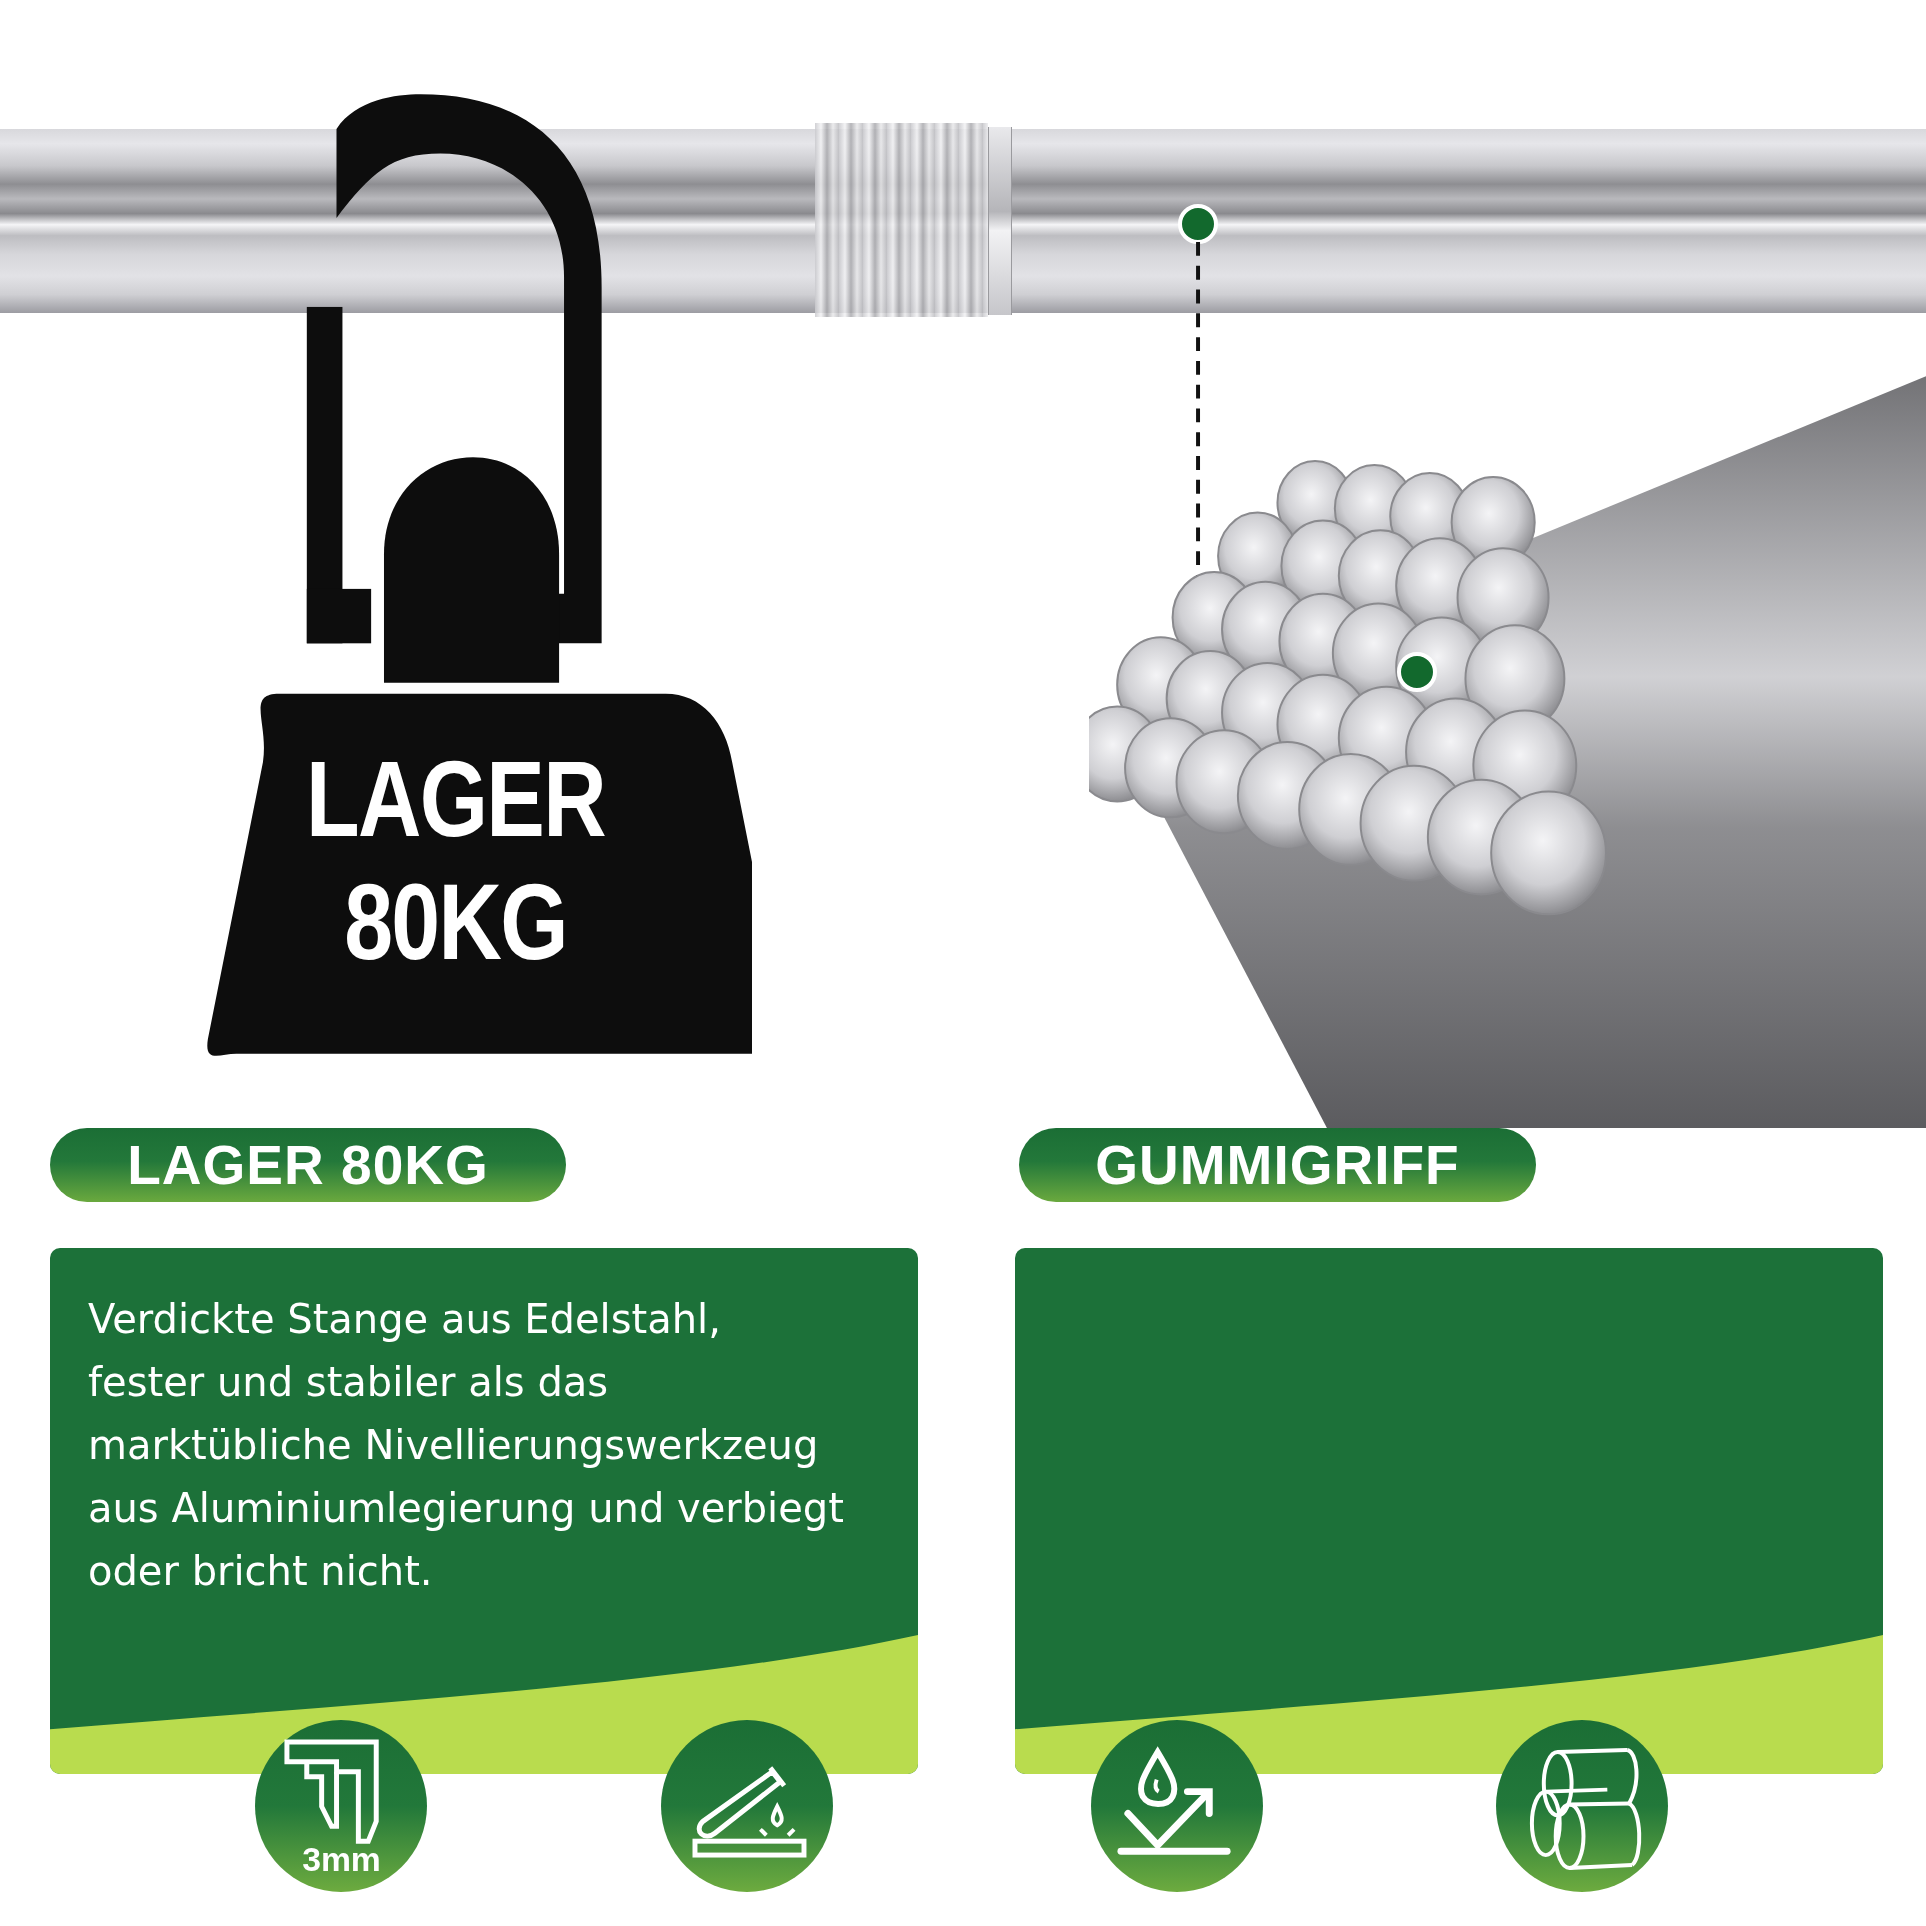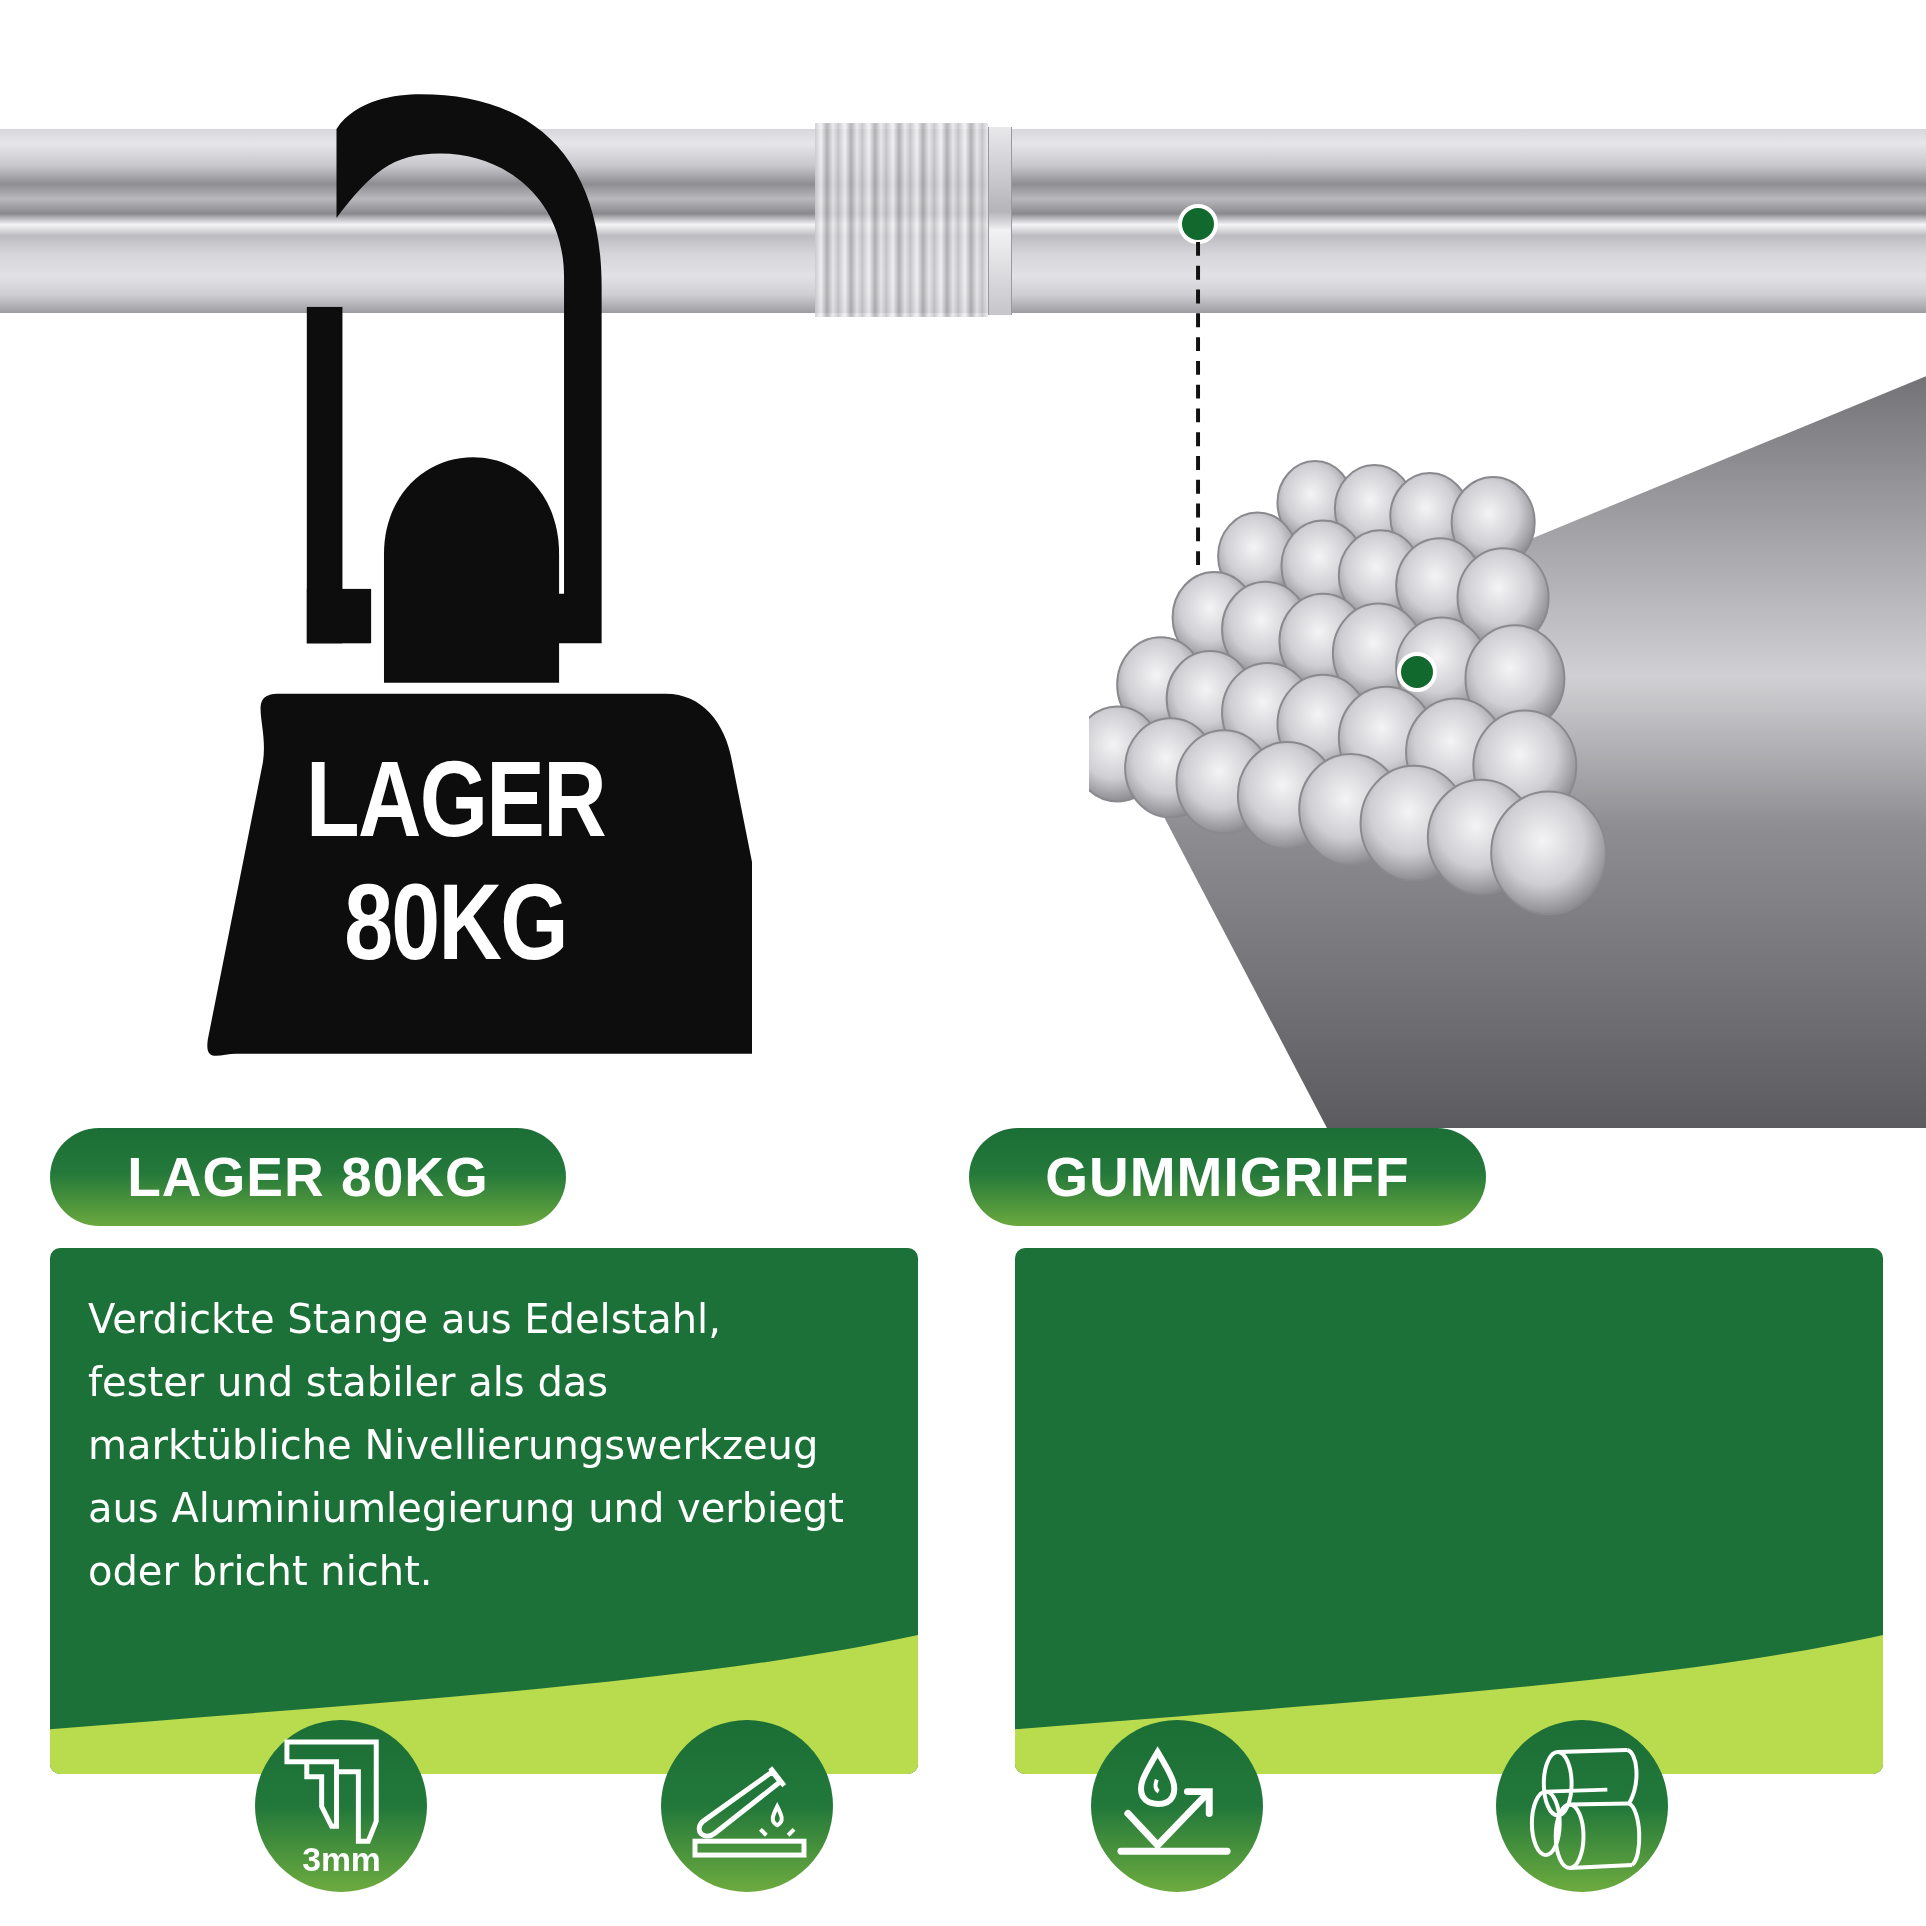--- a/index.html
+++ b/index.html
@@ -16,21 +16,21 @@
     background: repeating-linear-gradient(to right,
       #c9c9cd 0px, #f2f2f4 6px, #a8a8ac 12px, #e8e8ea 18px, #bcbcc0 24px);
     opacity:.85;
   }
   .rod-sleeve {
     left:988px; top:127px; width:22px; height:188px;
     background: linear-gradient(to bottom, #e9e9ec, #b5b5b9 45%, #f2f2f4 55%, #c6c6ca);
     border-left:1px solid #9a9a9e; border-right:1px solid #9a9a9e;
   }
   .pill {
-    height:98px; border-radius:50px;
+    height:74px; border-radius:50px;
     background: linear-gradient(to bottom, #1b6e35 0%, #23783a 45%, #6aa93e 100%);
     color:#fff; font-family:"Liberation Sans", sans-serif; font-weight:bold;
     font-size:55px; display:flex; align-items:center; justify-content:center;
     letter-spacing:1px;
   }
   .box {
     width:868px; height:526px; border-radius:10px; overflow:hidden;
     background:#1c7139;
   }
   .box .wave { position:absolute; left:0; bottom:0; width:100%; height:139px; }
@@ -139,21 +139,21 @@
   <svg class="wave" viewBox="0 0 877 140" preserveAspectRatio="none">
     <path d="M0 95 C 300 70, 650 50, 877 0 L 877 140 L 0 140 Z" fill="#b9dc4e"></path>
   </svg>
   <div class="box-text">Verdickte Stange aus Edelstahl,
 fester und stabiler als das
 marktübliche Nivellierungswerkzeug
 aus Aluminiumlegierung und verbiegt
 oder bricht nicht.</div>
 </div>
 
-<div class="abs pill" style="left:969px;top:1128px;width:517px;">
+<div class="abs pill" style="left:1019px;top:1128px;width:517px;">
   <span>GUMMIGRIFF</span>
 </div>
 <div class="abs box" style="left:1015px;top:1248px;">
   <svg class="wave" viewBox="0 0 877 140" preserveAspectRatio="none">
     <path d="M0 95 C 300 70, 650 50, 877 0 L 877 140 L 0 140 Z" fill="#b9dc4e"></path>
   </svg>
 </div>
 
 <div class="abs icon-circle" style="left:255px;top:1720px;">
   <svg width="129" height="149" viewBox="0 0 130 150">

